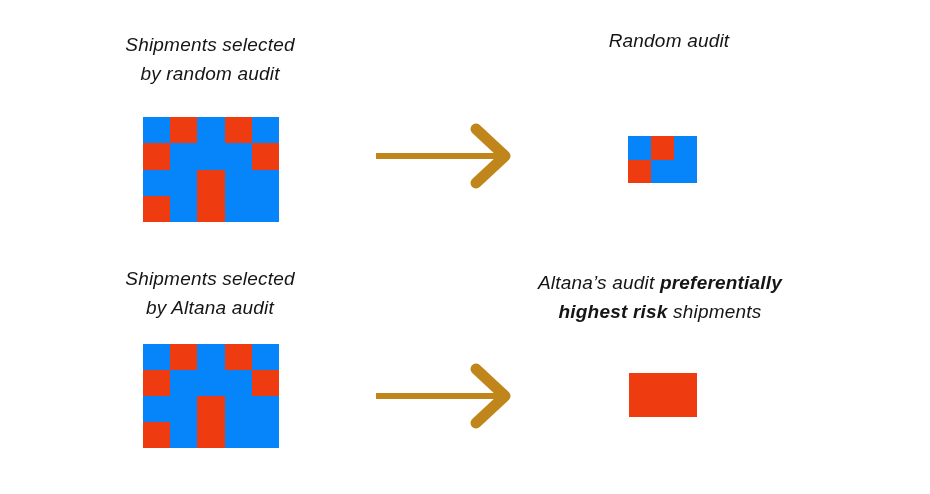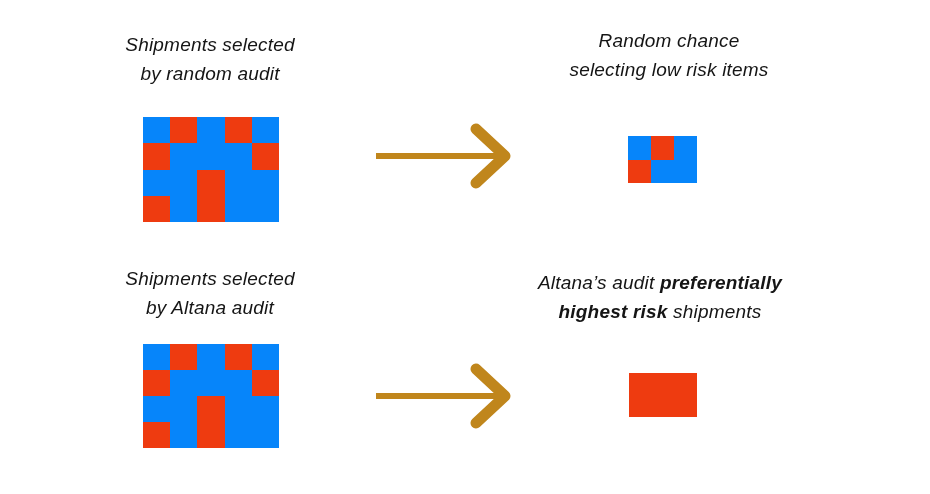--- a/index.html
+++ b/index.html
@@ -98,22 +98,21 @@
       <div class="cell-low"></div>
       <div class="cell-low"></div>
     </div>
 
   <svg class="arrow arrow-top" viewBox="0 0 142 70">
     <line x1="5" y1="35" x2="128" y2="35" stroke-width="6"></line>
     <polyline points="105,8 134,35 105,62" stroke-width="11" stroke-linecap="round" stroke-linejoin="round"></polyline>
   </svg>
 
   <div class="label lbl-top-right">
-    <div>Random chance</div>
-    <div>selecting low risk items</div>
+    <div>Random audit</div>
   </div>
 
   <div class="ship-grid grid-top-right" style="grid-template-columns: repeat(3, 1fr); grid-template-rows: repeat(2, 1fr);">
       <div class="cell-low"></div>
       <div class="cell-high"></div>
       <div class="cell-low"></div>
       <div class="cell-high"></div>
       <div class="cell-low"></div>
       <div class="cell-low"></div>
     </div>

